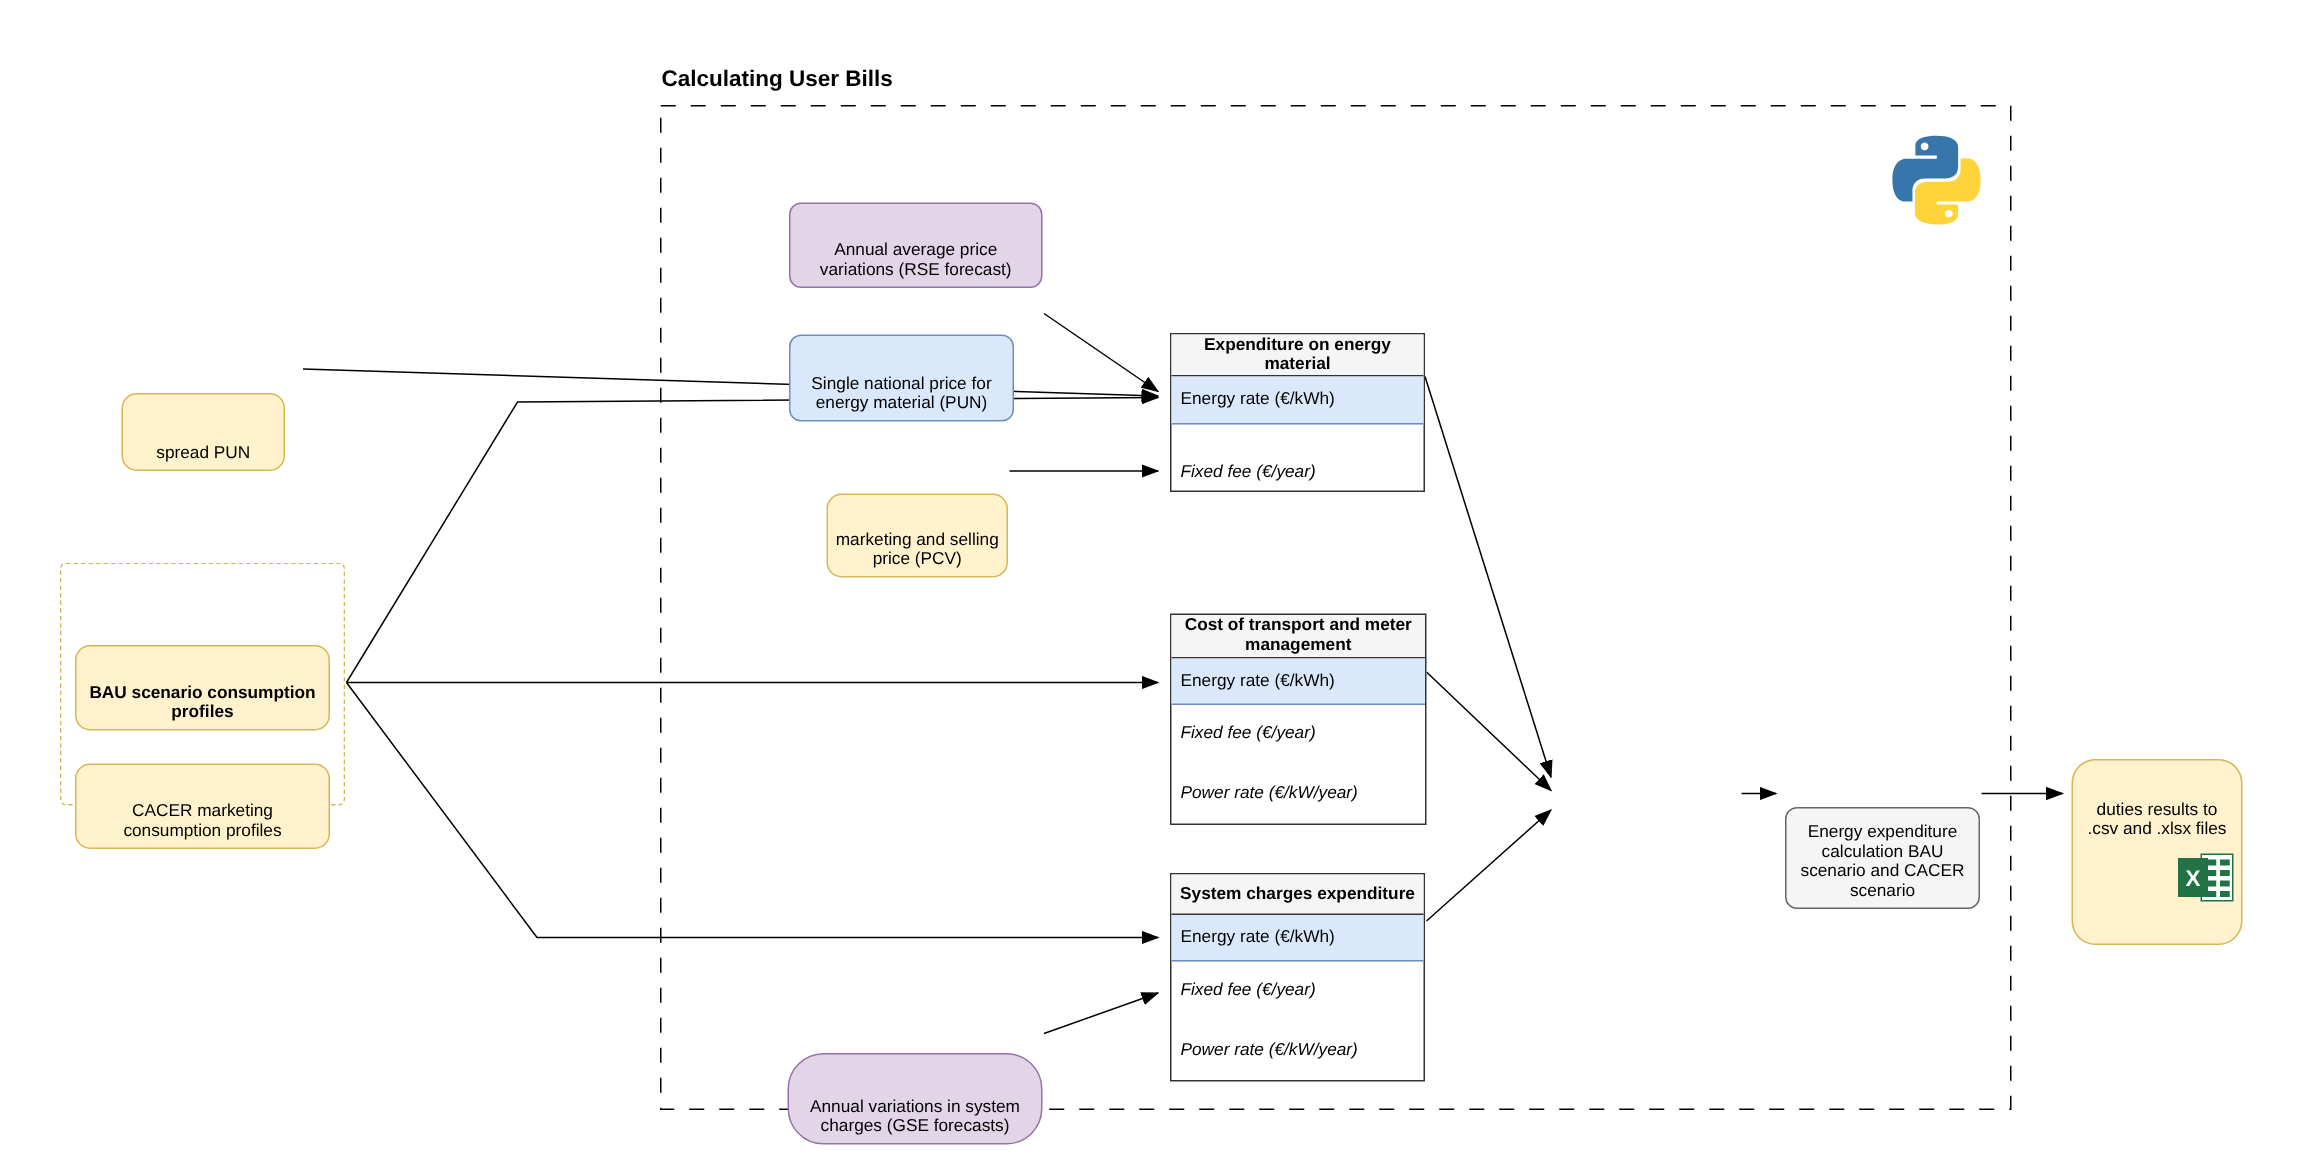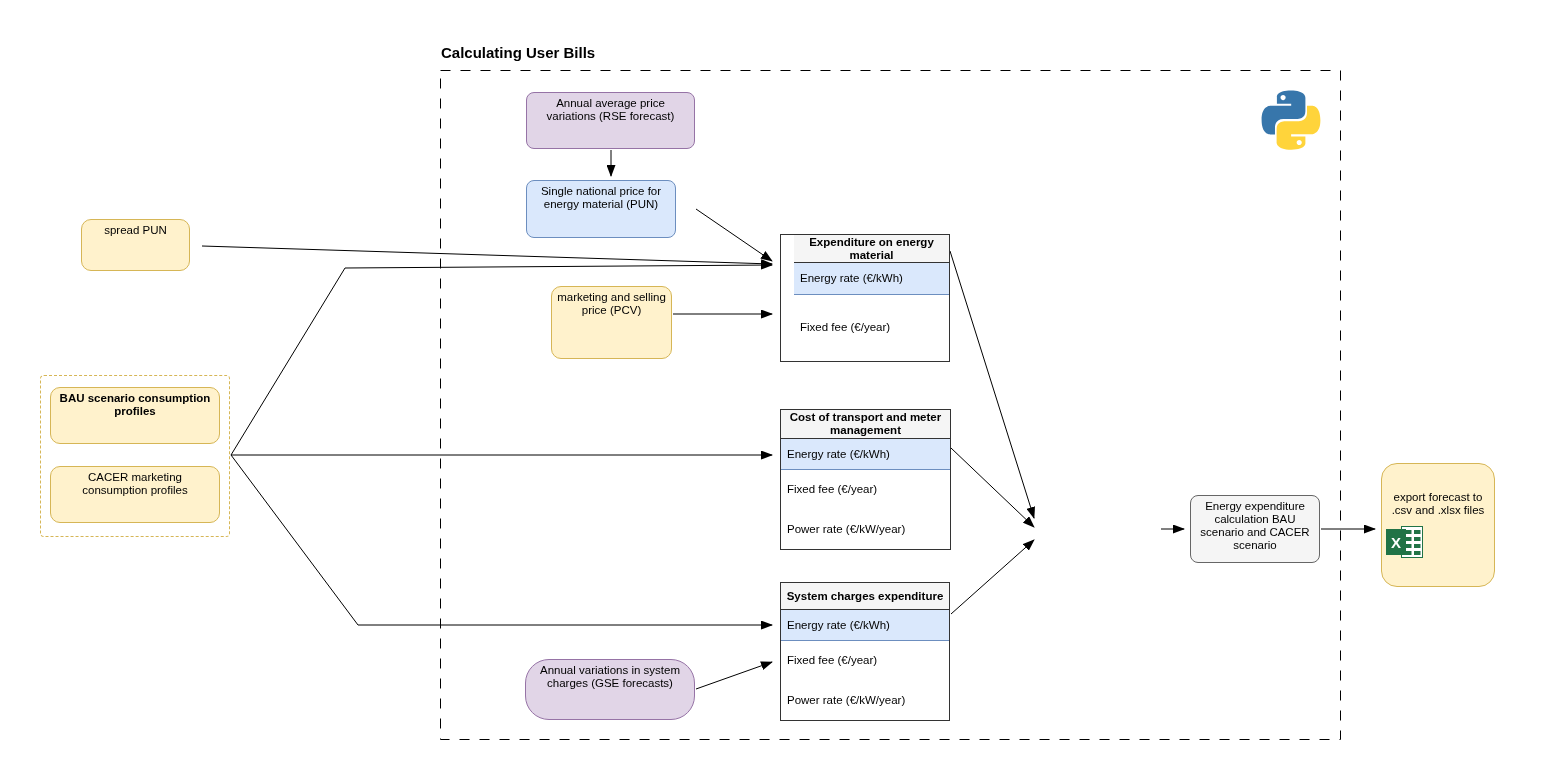--- a/index.html
+++ b/index.html
@@ -6,22 +6,22 @@
   #canvas{
     position:relative;width:1541px;height:781px;background:#fff;overflow:hidden;
     font-family:"Liberation Sans",sans-serif;color:#000;
   }
   #edges{position:absolute;left:0;top:0;width:1541px;height:781px;}
   .edge{stroke:var(--line,#000);stroke-width:1;fill:none;}
   .arrowhead{fill:var(--line,#000);}
   .boundary{stroke:var(--line,#000);stroke-width:1;fill:none;stroke-dasharray:10 10;}
 
   .node{
-    position:absolute;box-sizing:border-box;display:flex;align-items:flex-start;justify-content:center;
-    text-align:center;font-size:11.5px;line-height:13px;padding:4px;border-radius:8px;
+    position:absolute;box-sizing:border-box;display:flex;align-items:flex-end;justify-content:center;
+    text-align:center;font-size:11.5px;line-height:13px;padding:4px;border-radius:8px;margin-top:43px;
   }
   .yellow{background:var(--yellow-fill,#FFF2CC);border:1px solid var(--yellow-border,#D6B656);border-radius:10px;}
   .purple{background:var(--purple-fill,#E1D5E7);border:1px solid var(--purple-border,#9673A6);}
   .blue{background:var(--blue-fill,#DAE8FC);border:1px solid var(--blue-border,#6C8EBF);}
   .gray{background:var(--gray-fill,#F5F5F5);border:1px solid var(--gray-border,#666666);}
 
   .group{
     position:absolute;box-sizing:border-box;border:1.4px dashed var(--yellow-border,#D6B656);border-radius:4px;background:transparent;
   }
 
@@ -31,21 +31,21 @@
   }
   .dtable .thead{
     box-sizing:border-box;background:var(--gray-fill,#F5F5F5);border-bottom:1px solid var(--table-border,#333);
     font-weight:bold;display:flex;align-items:center;justify-content:center;text-align:center;padding:0 4px;
   }
   .dtable .row-blue{
     box-sizing:border-box;background:var(--row-blue-fill,#DAE8FC);border-bottom:1px solid var(--blue-border,#6C8EBF);
     display:flex;align-items:center;padding-left:6px;
   }
   .dtable .row-white{
-    box-sizing:border-box;display:flex;flex-direction:column;justify-content:space-around;padding-left:6px;
+    box-sizing:border-box;display:flex;flex-direction:column;justify-content:space-around;padding-left:6px;font-style:italic;
   }
 
   #title{position:absolute;left:441px;top:44px;font-size:15px;font-weight:bold;line-height:18px;text-align:center;}
 
   #export-box{flex-direction:column;gap:8px;border-radius:16px;}
   #python-logo{position:absolute;left:1258px;top:87px;width:66px;height:66px;}
 </style>
 </head>
 <body>
 
@@ -97,29 +97,29 @@
   </div>
 
   <div class="node purple" style="left:526px;top:92px;width:169px;height:57px;">
     <span>Annual average price variations (RSE forecast)</span>
   </div>
 
   <div class="node blue" style="left:526px;top:180px;width:150px;height:58px;">
     <span>Single national price for energy material (PUN)</span>
   </div>
 
-  <div class="node yellow" style="left:551px;top:286px;width:121px;height:73px;">
+  <div class="node yellow" style="left:551px;top:286px;width:121px;height:56px;">
     <span>marketing and selling price (PCV)</span>
   </div>
 
   <div class="node purple" style="left:525px;top:659px;width:170px;height:61px;border-radius:24px;">
     <span>Annual variations in system charges (GSE forecasts)</span>
   </div>
 
-  <div class="dtable" style="left:780px;top:234px;width:170px;height:128px;padding-left:13px;">
+  <div class="dtable" style="left:780px;top:222px;width:170px;height:106px;">
     <div class="thead" style="height:28px;">Expenditure on energy material</div>
     <div class="row-blue" style="height:32px;">Energy rate (€/kWh)</div>
     <div class="row-white" style="height:64px;">
       <span>Fixed fee (€/year)</span>
     </div>
   </div>
 
   <div class="dtable" style="left:780px;top:409px;width:171px;height:141px;">
     <div class="thead" style="height:29px;">Cost of transport and meter management</div>
     <div class="row-blue" style="height:31px;">Energy rate (€/kWh)</div>
@@ -137,21 +137,21 @@
       <span>Power rate (€/kW/year)</span>
     </div>
   </div>
 
 
   <div class="node gray" style="left:1190px;top:495px;width:130px;height:68px;">
     <span>Energy expenditure calculation BAU scenario and CACER scenario</span>
   </div>
 
   <div class="node yellow" id="export-box" style="left:1381px;top:463px;width:114px;height:124px;">
-    <span>export forecast to .csv and .xlsx files</span>
+    <span>duties results to .csv and .xlsx files</span>
     <svg width="38" height="34" viewBox="0 0 38 34" xmlns="http://www.w3.org/2000/svg">
       <rect x="15.5" y="1.5" width="21" height="31" fill="#ffffff" stroke="#217346" stroke-width="1"></rect>
       <g fill="#217346">
         <rect x="19" y="5" width="6.5" height="4"></rect>
           <rect x="28" y="5" width="6.5" height="4"></rect>
         <rect x="19" y="12" width="6.5" height="4"></rect>
           <rect x="28" y="12" width="6.5" height="4"></rect>
         <rect x="19" y="19" width="6.5" height="4"></rect>
           <rect x="28" y="19" width="6.5" height="4"></rect>
         <rect x="19" y="26" width="6.5" height="4"></rect>

